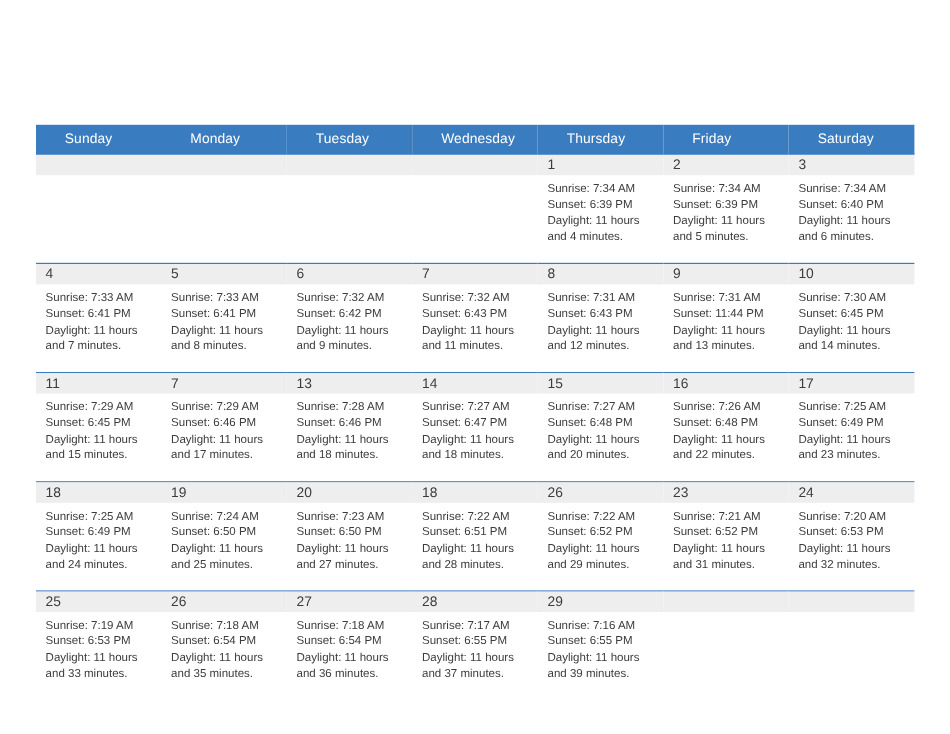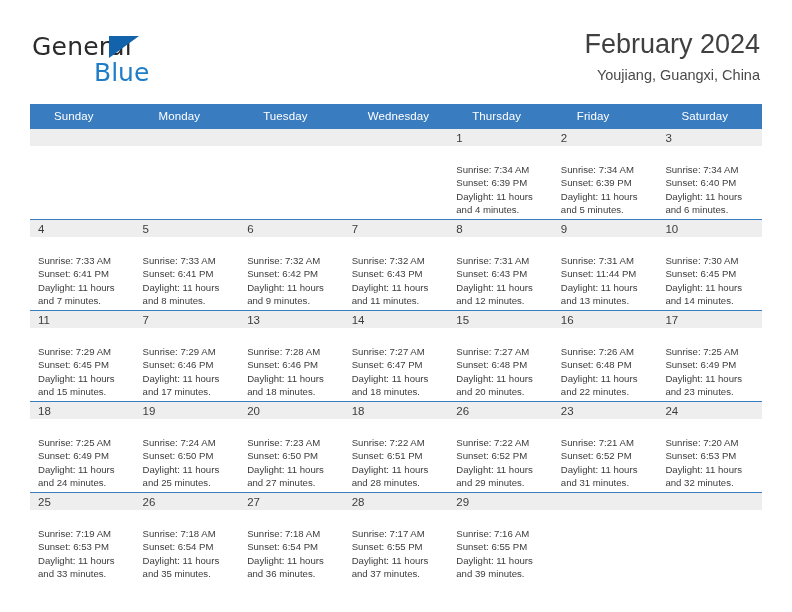--- a/index.html
+++ b/index.html
@@ -131,48 +131,33 @@
     line-height: 14px;
   }
   .cell.empty .daynum-band {
     background: #eeeeee;
   }
   .cell-body {
     padding: 5px 6px 0 8px;
     font-size: 9.6px;
     line-height: 13.4px;
     color: #3c3c3c;
-    margin-top: 12px;
   }
   .cell-body div {
     white-space: nowrap;
   }
   .cell-body .daylight-line2 {
     white-space: nowrap;
   }
 </style>
 </head>
 <body>
 
 <div class="page">
 
-  <div class="header">
-
-    <div class="logo">
-      <span class="logo-general">General</span>
-      <span class="logo-triangle"></span>
-      <span class="logo-blue">Blue</span>
-    </div>
-
-    <div class="title-block">
-      <div class="cal-title">February 2024</div>
-      <div class="cal-subtitle">Youjiang, Guangxi, China</div>
-    </div>
-
-  </div>
 
   <table class="calendar">
     <thead>
       <tr>
         <th>Sunday</th>
         <th>Monday</th>
         <th>Tuesday</th>
         <th>Wednesday</th>
         <th>Thursday</th>
         <th>Friday</th>

